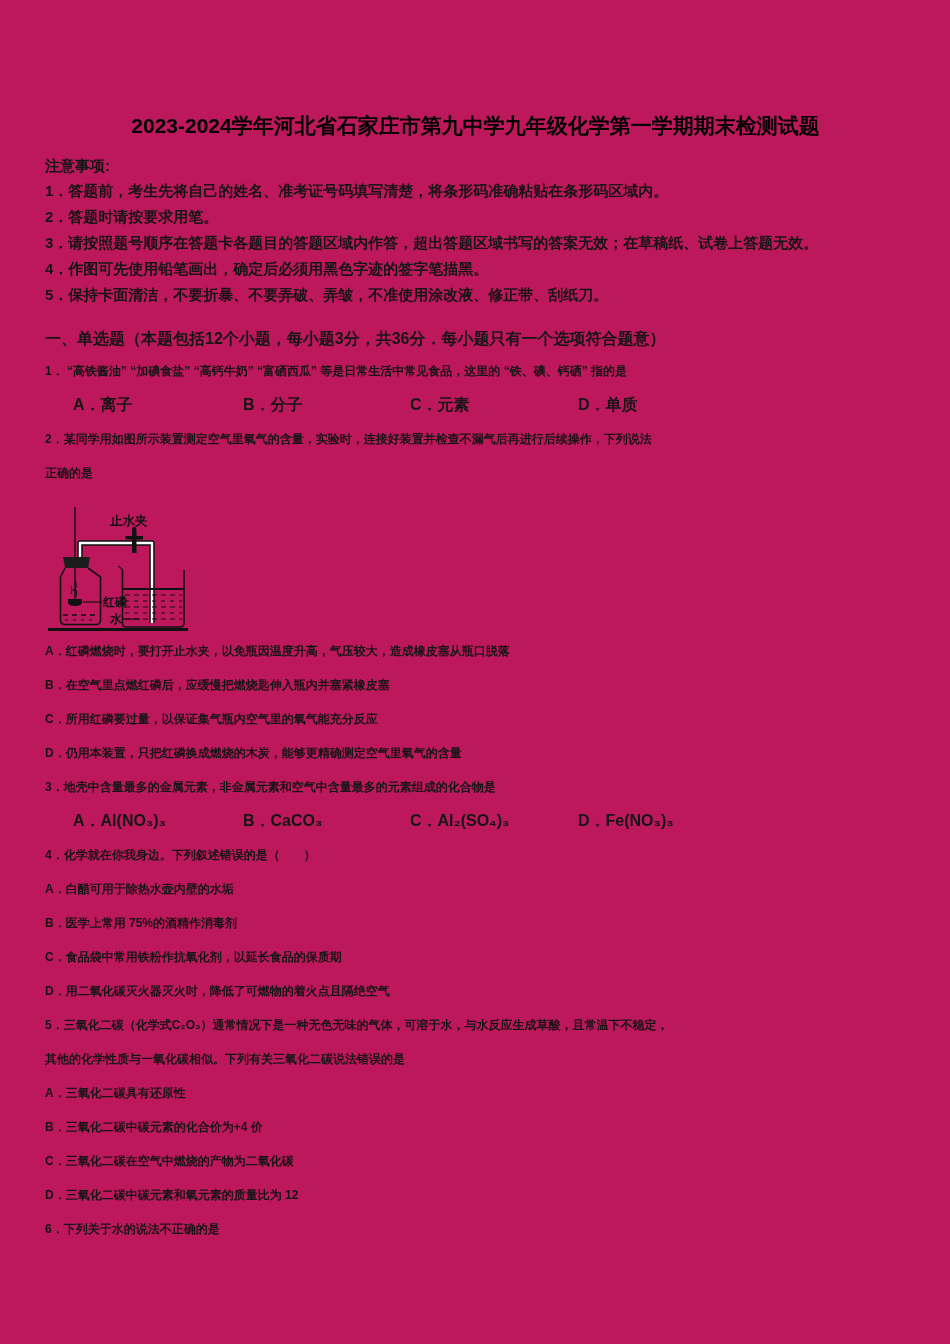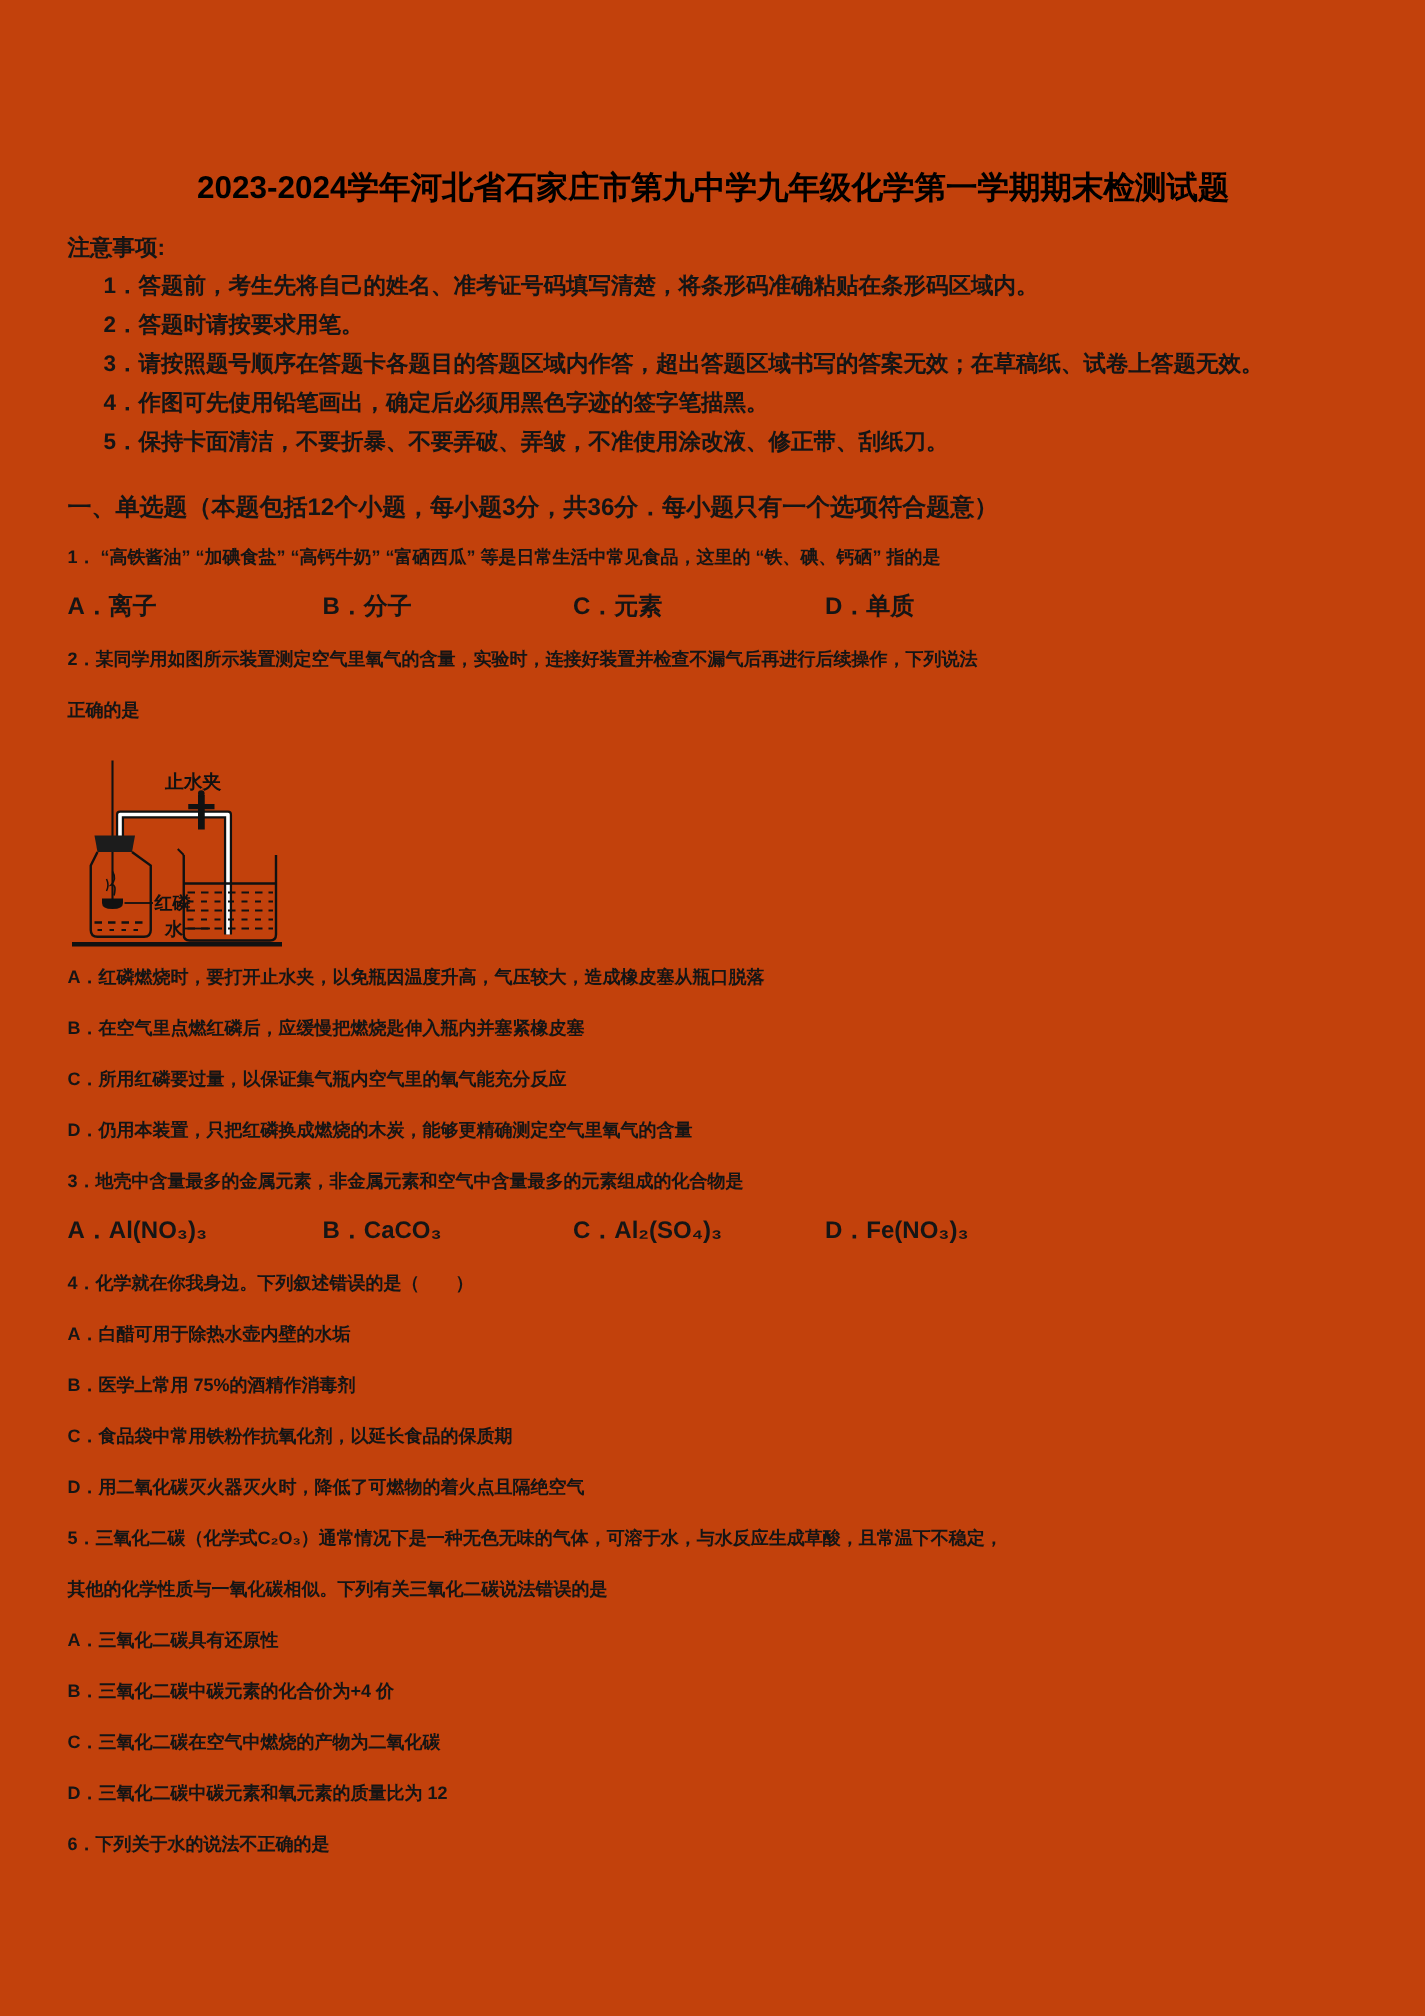--- a/index.html
+++ b/index.html
@@ -1,46 +1,46 @@
 <!DOCTYPE html>
 <html><head>
 <meta charset="utf-8">
 <style>
   html, body { margin: 0; padding: 0; background: #ffffff; }
   .page {
     position: relative;
     width: 950px;
     height: 1344px;
-    background: #c2410c;
+    background: #be185d;
     box-sizing: border-box;
     padding: 112px 44px 0 45px;
     font-family: "Liberation Sans", "DejaVu Sans", sans-serif;
     color: #151515;
     font-weight: 700;
     overflow: hidden;
   }
   .title {
     margin: 0 0 14px 0;
     font-size: 21px;
     line-height: 28px;
     text-align: center;
     color: #000;
     white-space: nowrap;
   }
   .notice-head { font-size: 15px; line-height: 24px; white-space: nowrap; }
-  .notice-item { font-size: 15px; line-height: 26px; white-space: nowrap; margin-left: 24px; }
+  .notice-item { font-size: 15px; line-height: 26px; white-space: nowrap; }
   .sec-head { font-size: 16px; line-height: 30px; margin-top: 16px; white-space: nowrap; }
   .line { font-size: 12px; line-height: 34px; white-space: nowrap; }
   .opts4 {
     display: grid;
     grid-template-columns: 170px 167px 168px auto;
     font-size: 16px;
     line-height: 34px;
   }
-  .opts4 span { white-space: nowrap; }
+  .opts4 span { white-space: nowrap; margin-left: 28px; }
   .diagram-wrap { margin: 16px 0 2px 3px; line-height: 0; }
   svg text {
     font-family: "Liberation Sans", "DejaVu Sans", sans-serif;
     font-weight: 700;
     fill: #111;
   }
 </style>
 </head>
 <body>
 

